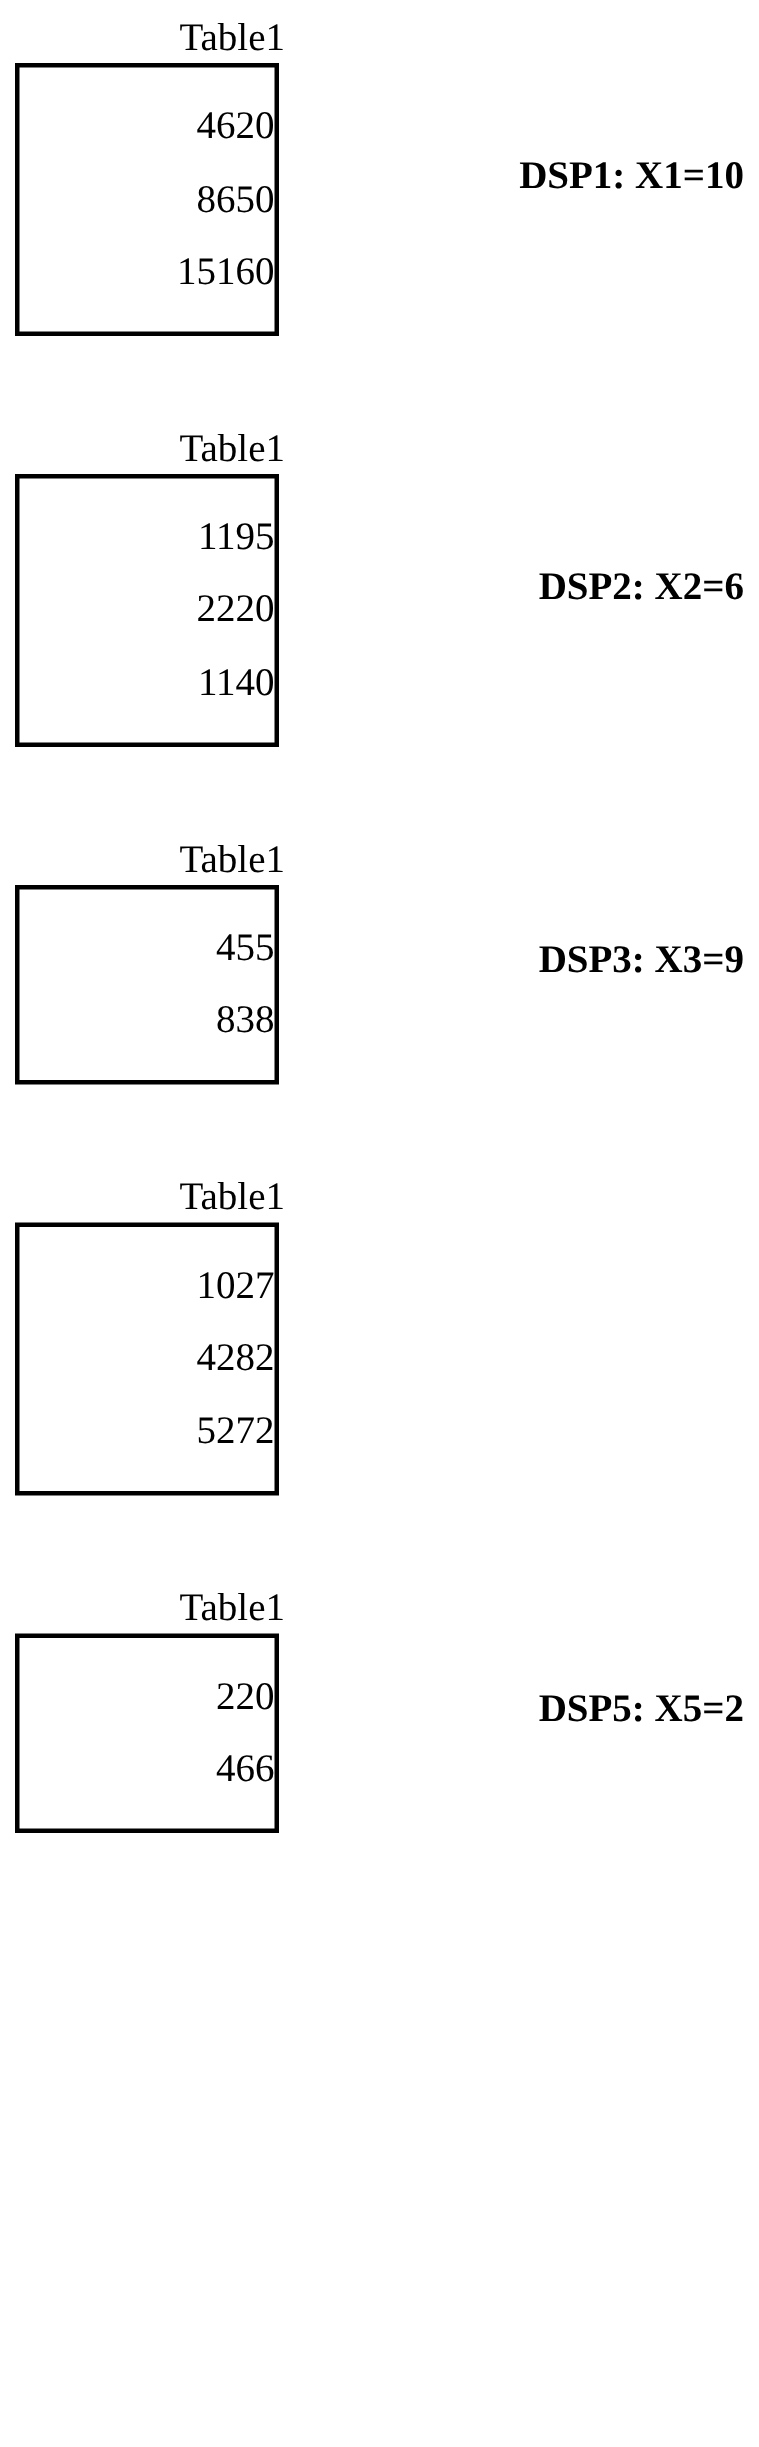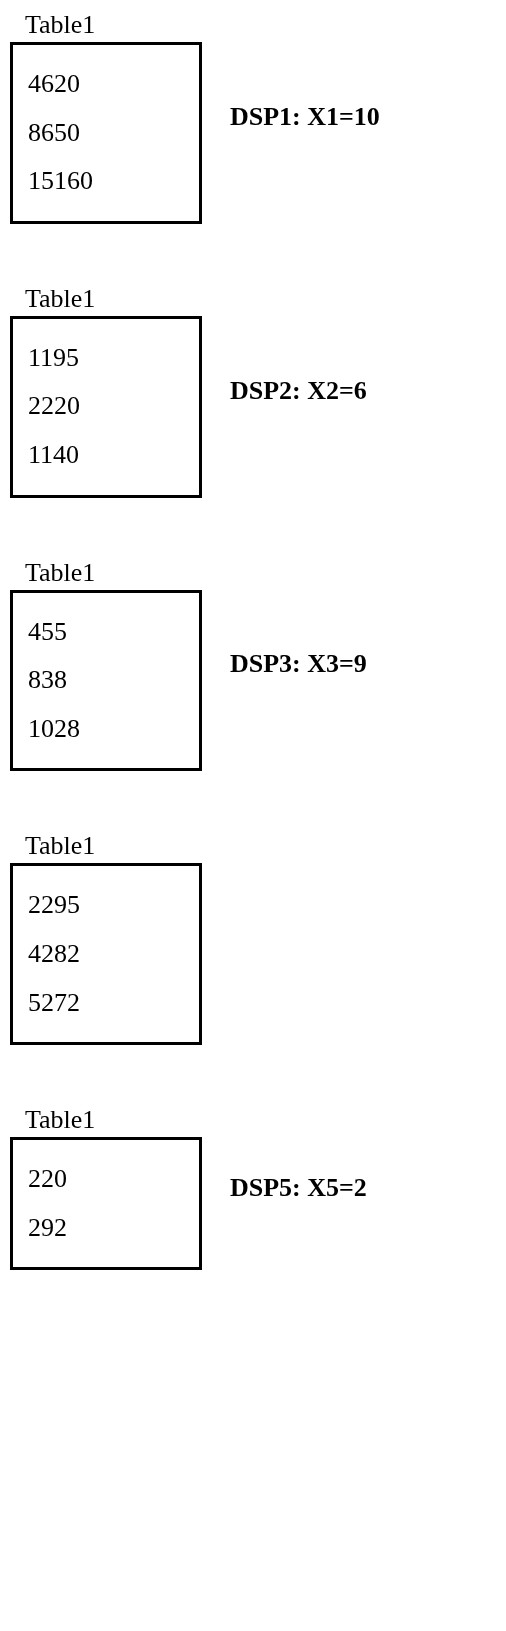--- a/index.html
+++ b/index.html
@@ -9,37 +9,38 @@
     font-size: 26px;
     color: #000;
     background: #fff;
     width: 506px;
     box-sizing: border-box;
   }
   .block {
     display: flex;
     align-items: center;
     margin-bottom: 60px;
+    text-align: right;
   }
   .block:last-child {
     margin-bottom: 0;
   }
   .table-wrap {
     width: 180px;
     flex: 0 0 180px;
   }
   .table-title {
     margin-left: 15px;
     margin-bottom: 2px;
   }
   .table-box {
     border: 3px solid #000;
-    padding: 15px 12px 15px 15px;
+    padding: 15px 0 15px 15px;
     box-sizing: border-box;
-    width: 192px;
+    width: 176px;
   }
   .table-box .row {
     padding: 10px 0;
     line-height: 1.1;
   }
   .dsp-label {
     flex: 1;
     padding-left: 40px;
     white-space: nowrap;
     font-weight: bold;
@@ -71,39 +72,38 @@
   </div>
   <div class="dsp-label">DSP2: X2=6</div>
 </div>
 
 <div class="block">
   <div class="table-wrap">
     <div class="table-title">Table1</div>
     <div class="table-box">
       <div class="row">455</div>
       <div class="row">838</div>
-      <div class="row">1028</div>
     </div>
   </div>
   <div class="dsp-label">DSP3: X3=9</div>
 </div>
 
 <div class="block">
   <div class="table-wrap">
     <div class="table-title">Table1</div>
     <div class="table-box">
-      <div class="row">2295</div>
+      <div class="row">1027</div>
       <div class="row">4282</div>
       <div class="row">5272</div>
     </div>
   </div>
 </div>
 
 <div class="block">
   <div class="table-wrap">
     <div class="table-title">Table1</div>
     <div class="table-box">
       <div class="row">220</div>
-      <div class="row">292</div>
+      <div class="row">466</div>
     </div>
   </div>
   <div class="dsp-label">DSP5: X5=2</div>
 </div>
 
 </body></html>

